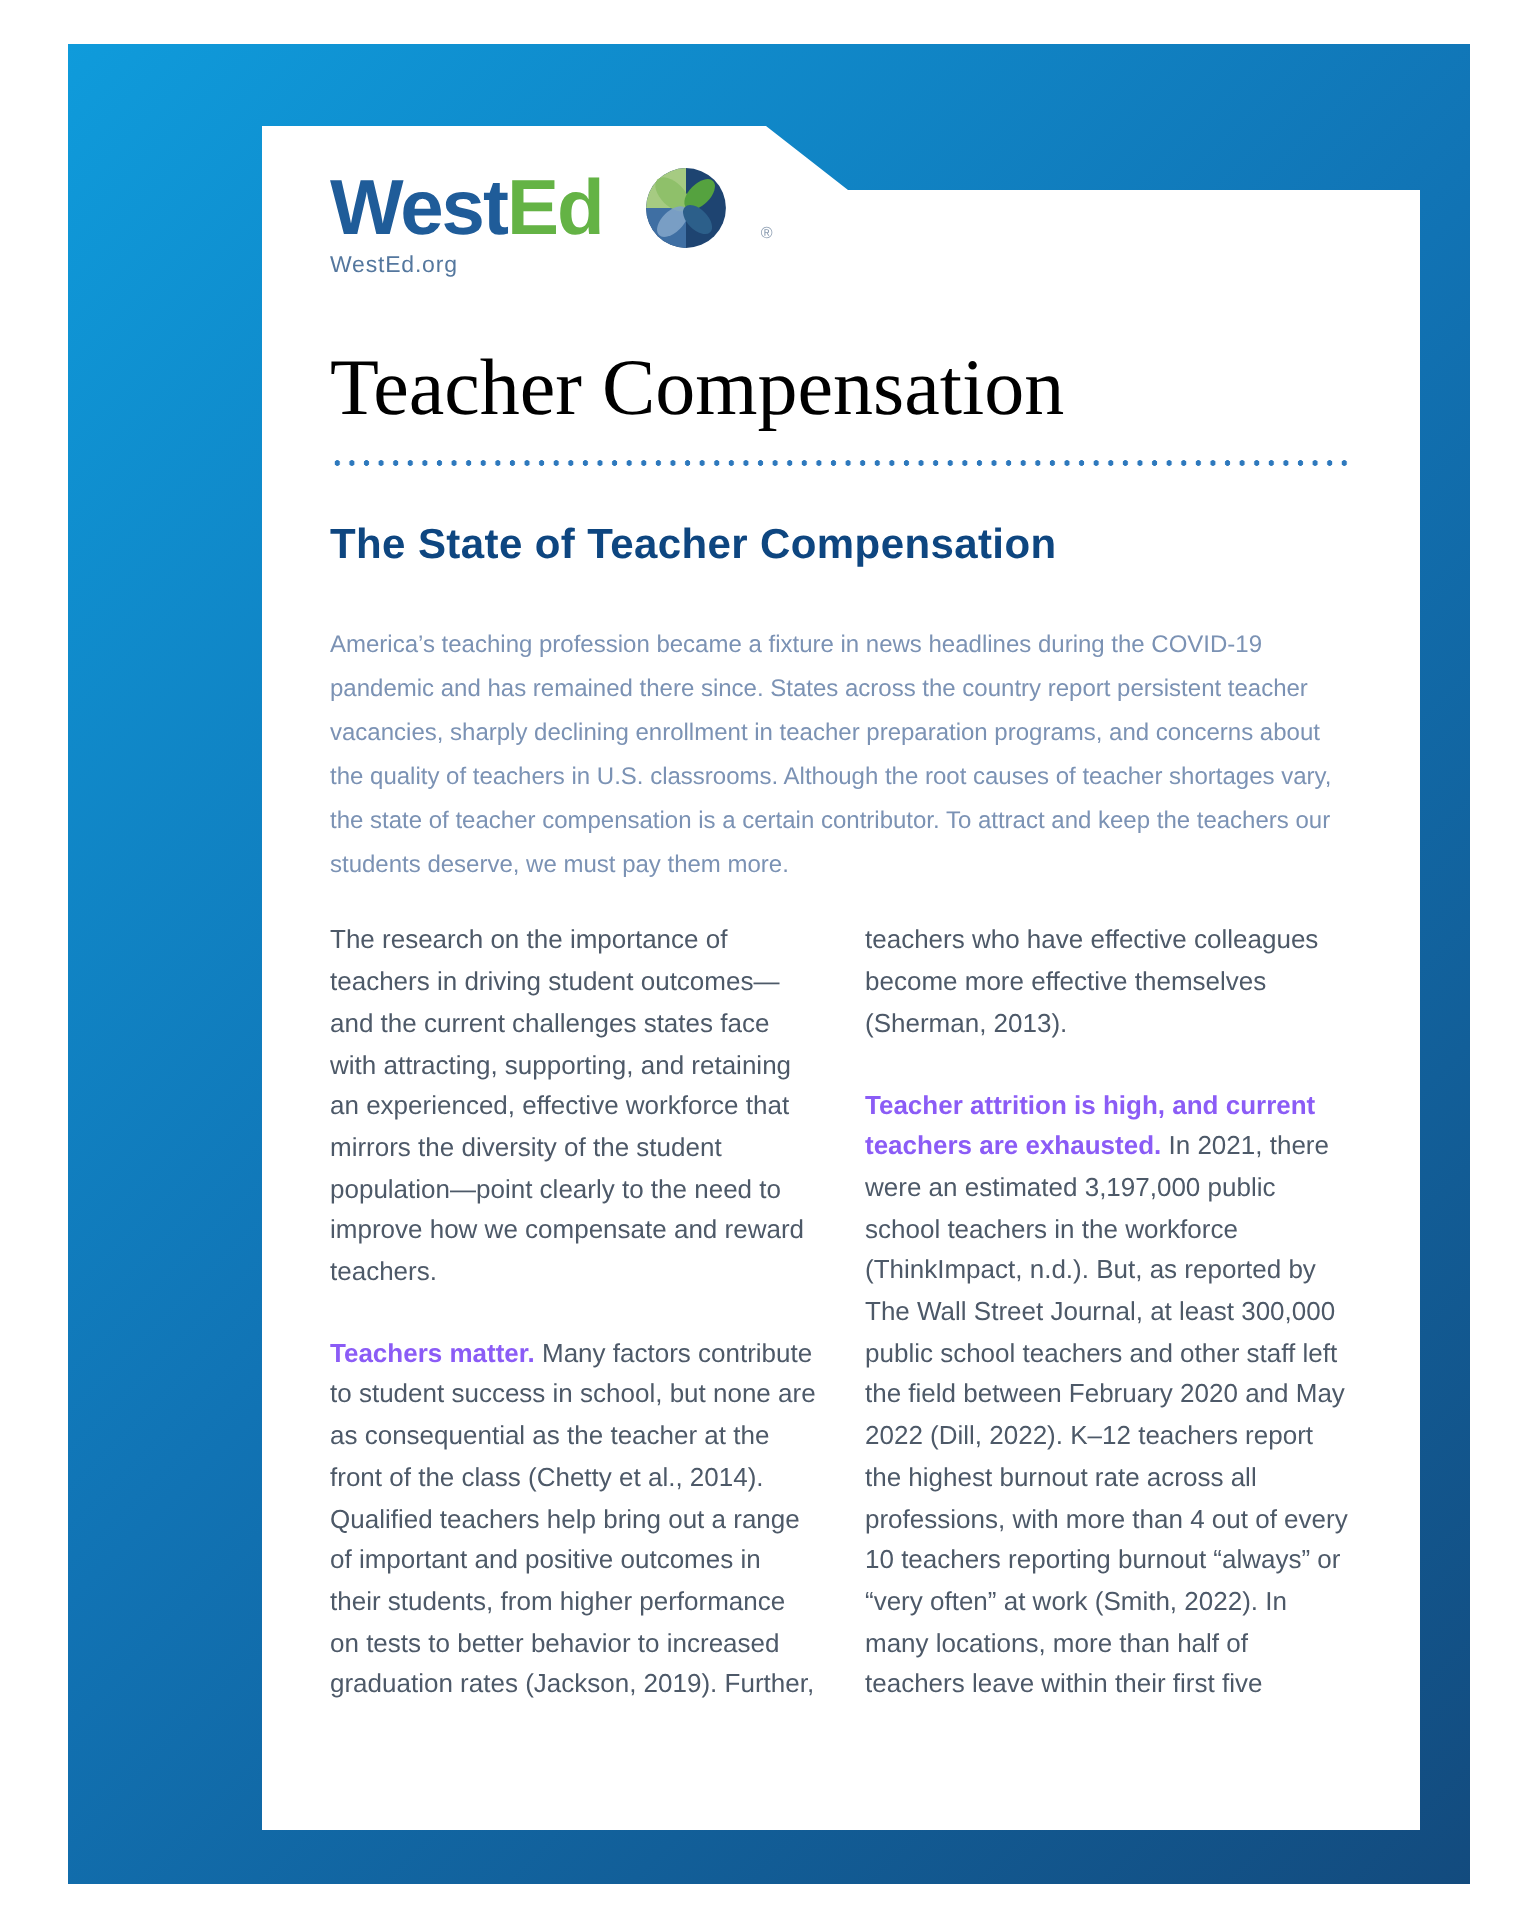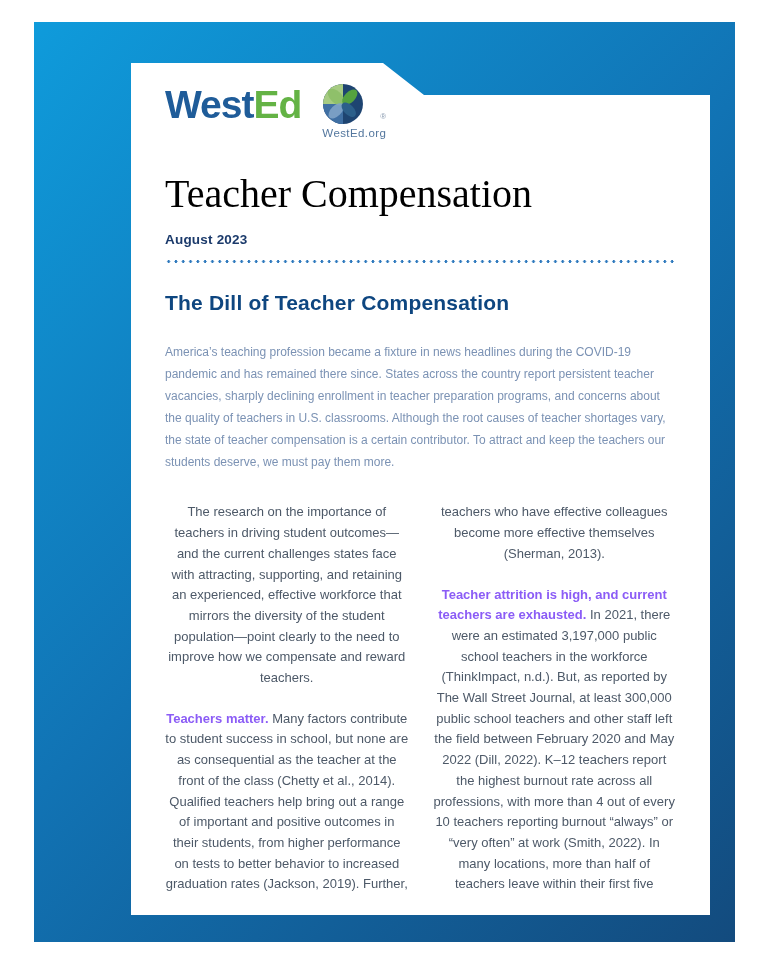--- a/index.html
+++ b/index.html
@@ -55,21 +55,21 @@
     margin-left: 5px;
     display: block;
   }
   .logo-reg {
     font-size: 8px;
     color: #8a9bb0;
     align-self: flex-end;
     margin-bottom: 4px;
   }
   .logo-tagline {
-    text-align: right;
+    text-align: left;
     font-size: 11.5px;
     letter-spacing: 0.4px;
     color: #54779e;
     margin-top: 2px;
   }
   
   .doc-title {
     margin-top: 30px;
     font-family: "Liberation Serif", serif;
     font-size: 40px;
@@ -111,25 +111,24 @@
   .columns {
     margin-top: 16px;
     display: flex;
     gap: 24px;
   }
   .col {
     flex: 1 1 0;
     min-width: 0;
   }
   .col p {
-    margin: 13px 0 20px 0;
+    margin: 1px 0 20px 0;
     font-size: 13px;
     line-height: 20.7px;
     color: #4d5968;
-    text-align: center;
   }
   .col p b {
     font-weight: 700;
     color: #8b5cf6;
   }
 </style>
 </head>
 <body>
 
 <div class="blue-frame"></div>
@@ -151,25 +150,24 @@
         </svg>
         <span class="logo-reg">®</span>
       </div>
       <div class="logo-tagline">WestEd.org</div>
     </div>
 
     <div class="doc-title">
       <div>Teacher Compensation</div>
     </div>
 
-    <div class="doc-date">August 2023</div>
 
     <div class="dotted-divider"></div>
 
-    <h1 class="section-heading">The Dill of Teacher Compensation</h1>
+    <h1 class="section-heading">The State of Teacher Compensation</h1>
 
     <div class="intro-paragraph">America’s teaching profession became a fixture in news headlines during the COVID-19 pandemic and has remained there since. States across the country report persistent teacher vacancies, sharply declining enrollment in teacher preparation programs, and concerns about the quality of teachers in U.S. classrooms. Although the root causes of teacher shortages vary, the state of teacher compensation is a certain contributor. To attract and keep the teachers our students deserve, we must pay them more.</div>
 
     <div class="columns">
       <div class="col">
         <p><b></b><span>The research on the importance of teachers in driving student outcomes—and the current challenges states face with attracting, supporting, and retaining an experienced, effective workforce that mirrors the diversity of the student population—point clearly to the need to improve how we compensate and reward teachers.</span></p>
         <p><b>Teachers matter.</b><span> Many factors contribute to student success in school, but none are as consequential as the teacher at the front of the class (Chetty et al., 2014). Qualified teachers help bring out a range of important and positive outcomes in their students, from higher performance on tests to better behavior to increased graduation rates (Jackson, 2019). Further,</span></p>
       </div>
       <div class="col">
         <p><b></b><span>teachers who have effective colleagues become more effective themselves (Sherman, 2013).</span></p>

